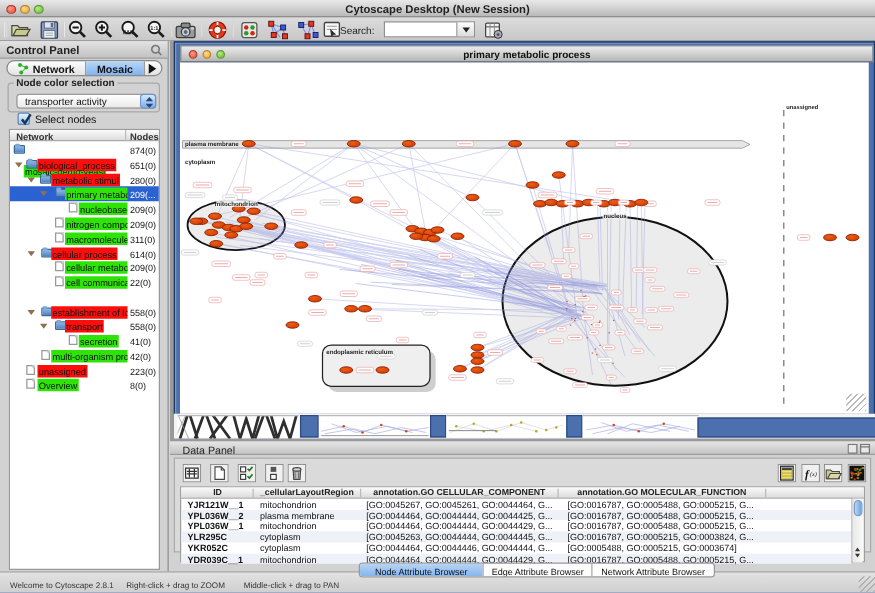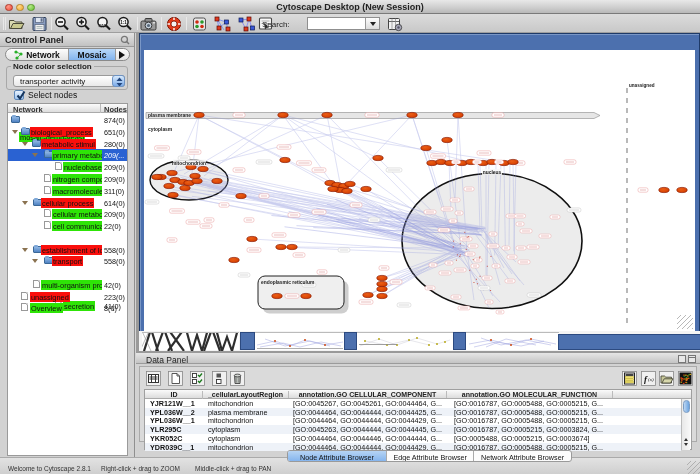--- a/index.html
+++ b/index.html
@@ -3,21 +3,21 @@
 *{margin:0;padding:0;box-sizing:border-box;}
 html,body{width:700px;height:474px;overflow:hidden;}
 body{font-family:"Liberation Sans",sans-serif;background:#d4d4d4;position:relative;}
 .abs{position:absolute;}
 #titlebar{left:0;top:0;width:700px;height:14px;background:linear-gradient(#e8e8e8,#cdcdcd 60%,#b8b8b8);border-bottom:1px solid #7a7a7a;}
 .tl{position:absolute;top:3.5px;width:7.5px;height:7.5px;border-radius:50%;}
 #titlebar .t{position:absolute;width:100%;text-align:center;top:1.5px;font-size:9px;font-weight:bold;color:#222;}
 #toolbar{left:0;top:14px;width:700px;height:19px;background:linear-gradient(#dcdcdc,#c8c8c8);border-bottom:1px solid #9e9e9e;}
 #toolbar svg{position:absolute;top:2px;}
 .sep{position:absolute;top:3px;height:13px;width:1px;background:#aaa;border-right:1px solid #e8e8e8;}
-#searchlab{position:absolute;left:262px;top:6px;font-size:8px;color:#222;}
+#searchlab{position:absolute;left:272px;top:6px;font-size:8px;color:#222;}
 #searchbox{position:absolute;left:307px;top:3px;width:73px;height:13px;background:#fff;border:1px solid #8f8f8f;}
 #searchdrop{position:absolute;right:0;top:0;width:14px;height:11px;background:linear-gradient(#fdfdfd,#dcdcdc);border-left:1px solid #999;}
 #searchdrop:after{content:"";position:absolute;left:3.5px;top:4px;border:3.5px solid transparent;border-top:4.5px solid #222;}
 
 #cpanel{left:0;top:33px;width:135px;height:424px;background:#d2d2d2;border-right:1px solid #8f8f8f;}
 #cphead{position:absolute;left:0;top:0;width:134px;height:14px;background:linear-gradient(#e3e3e3,#c2c2c2);border-bottom:1px solid #9b9b9b;}
 #cphead .t{position:absolute;left:5px;top:2px;font-size:9px;font-weight:bold;color:#222;}
 #cptabs{position:absolute;left:5px;top:15px;width:125px;height:13px;background:linear-gradient(#fdfdfd,#e3e3e3);border:1px solid #8a8a8a;border-radius:7px;overflow:hidden;display:flex;}
 #cptabs .seg{height:100%;font-size:8.5px;font-weight:bold;color:#111;display:flex;align-items:center;justify-content:center;}
 #seg-net{width:63px;border-right:1px solid #9a9a9a;}
@@ -40,21 +40,21 @@
 .trow .lab{position:absolute;top:1.2px;padding:0.4px 1px 0.8px 1px;white-space:nowrap;overflow:hidden;color:#111;}
 .trow .cnt{position:absolute;left:96px;top:1.8px;color:#111;font-size:7.2px;}
 .lab.g{background:#2ee407;}
 .lab.r{background:#fa0f0c;}
 .tri{position:absolute;top:3.5px;width:0;height:0;border:3.2px solid transparent;border-top:4.2px solid #8a7250;}
 .fold{position:absolute;top:1.5px;width:9px;height:7px;background:linear-gradient(#8fb6e4,#4f82c2);border:0.5px solid #3a6898;border-radius:1px;}
 .fold:before{content:"";position:absolute;left:0;top:-1.6px;width:4px;height:1.6px;background:#7fa8d8;border-radius:1px 1px 0 0;}
 .file{position:absolute;top:0.8px;width:7px;height:8.5px;background:#fff;border:0.6px solid #999;}
 .file:before{content:"";position:absolute;right:-0.5px;top:-0.5px;border:1.6px solid #d2d2d2;border-bottom-color:#bbb;border-left-color:#bbb;}
 .selrow{background:#2a62d2;}
-.selrow .cnt{color:#fff;font-style:italic;}
+.selrow .cnt{color:#fff;}
 
 #desktop{left:136px;top:33px;width:564px;height:424px;background:#9a9a9a;}
 #netwin{position:absolute;left:3px;top:0px;width:561px;height:318px;background:#4c70ae;border:1px solid #1e3a68;box-shadow:inset 1px 1px 0 #7a97c6;}
 #nwtitle{position:absolute;left:4px;top:2px;right:0px;height:14px;background:linear-gradient(#ececec,#cfcfcf 55%,#b4b4b4);border:1px solid #8e8e8e;border-bottom-color:#777;}
 #nwtitle .t{position:absolute;width:100%;text-align:center;top:2px;font-size:8px;font-weight:bold;color:#111;}
 #nwcanvas{position:absolute;left:4px;top:16px;width:551px;height:281px;background:#fff;overflow:hidden;}
 #nwgrip{position:absolute;right:2px;bottom:2px;width:16px;height:14px;background:repeating-linear-gradient(135deg,transparent 0 2.5px,#b9b9b9 2.5px 3.5px);}
 
 #bstrip{position:absolute;left:3px;top:298px;width:561px;height:20px;background:#f4f4f4;overflow:hidden;}
 .bwin{position:absolute;top:1px;height:18px;background:#fff;border-top:1px solid #bbb;}
@@ -296,21 +296,21 @@
         <i class="fold" style="left:25px;"></i>
         <span class="lab r" style="left:33px;max-width:61px;">establishment of lo</span>
         <span class="cnt">558(0)</span>
       </div>
 <div class="trow" style="top:151px;">
         <i class="tri" style="left:24px;"></i>
         <i class="fold" style="left:36px;"></i>
         <span class="lab r" style="left:44px;max-width:50px;">transport</span>
         <span class="cnt">558(0)</span>
       </div>
-<div class="trow" style="top:163px;margin-top:33px;">
+<div class="trow" style="top:163px;">
         <i class="file" style="left:47px;"></i>
         <span class="lab g" style="left:55px;max-width:39px;">secretion</span>
         <span class="cnt">41(0)</span>
       </div>
 <div class="trow" style="top:175px;">
         <i class="file" style="left:25px;"></i>
         <span class="lab g" style="left:33px;max-width:61px;">multi-organism pro</span>
         <span class="cnt">42(0)</span>
       </div>
 <div class="trow" style="top:187px;">
@@ -320,20 +320,26 @@
       </div>
 <div class="trow" style="top:198px;">
         <i class="file" style="left:13px;"></i>
         <span class="lab g" style="left:22px;max-width:72px;">Overview</span>
         <span class="cnt">8(0)</span>
       </div>
   </div>
 </div>
 <div id="desktop" class="abs">
   <div id="netwin">
+    <div id="nwtitle">
+      <div class="tl" style="left:6px;top:3px;width:7px;height:7px;background:radial-gradient(circle at 35% 30%,#ff9a8a,#ee4a38);border:0.5px solid #b03a2a;"></div>
+      <div class="tl" style="left:17px;top:3px;width:7px;height:7px;background:radial-gradient(circle at 35% 30%,#ffd98a,#f0a830);border:0.5px solid #b8862a;"></div>
+      <div class="tl" style="left:28px;top:3px;width:7px;height:7px;background:radial-gradient(circle at 35% 30%,#b8e88a,#64c232);border:0.5px solid #5a9a2a;"></div>
+      <div class="t">primary metabolic process</div>
+    </div>
     <div id="nwcanvas"><svg id="netcanvas" width="551" height="281" viewBox="0 0 551 281">
           <defs>
 <radialGradient id="ng" cx="0.4" cy="0.35" r="0.8">
 <stop offset="0" stop-color="#ea5e16"></stop>
               <stop offset="0.65" stop-color="#da4505"></stop>
               <stop offset="1" stop-color="#c23a04"></stop>
 </radialGradient>
 </defs>
 <ellipse cx="45" cy="130" rx="39" ry="20" fill="#ececec" stroke="#111" stroke-width="1.4"></ellipse>
 <ellipse cx="348" cy="191" rx="90" ry="67.5" fill="#ececec" stroke="#111" stroke-width="1.6"></ellipse>

